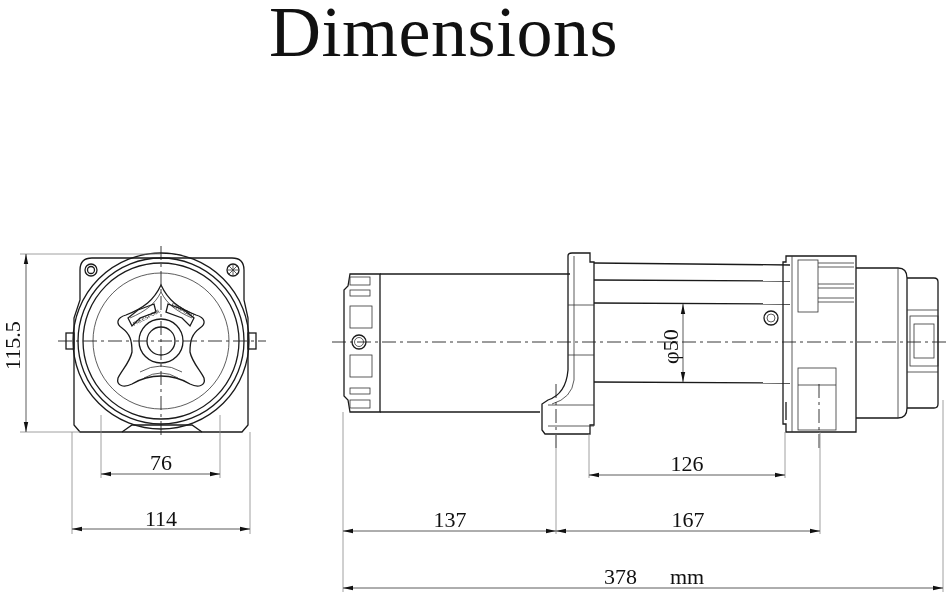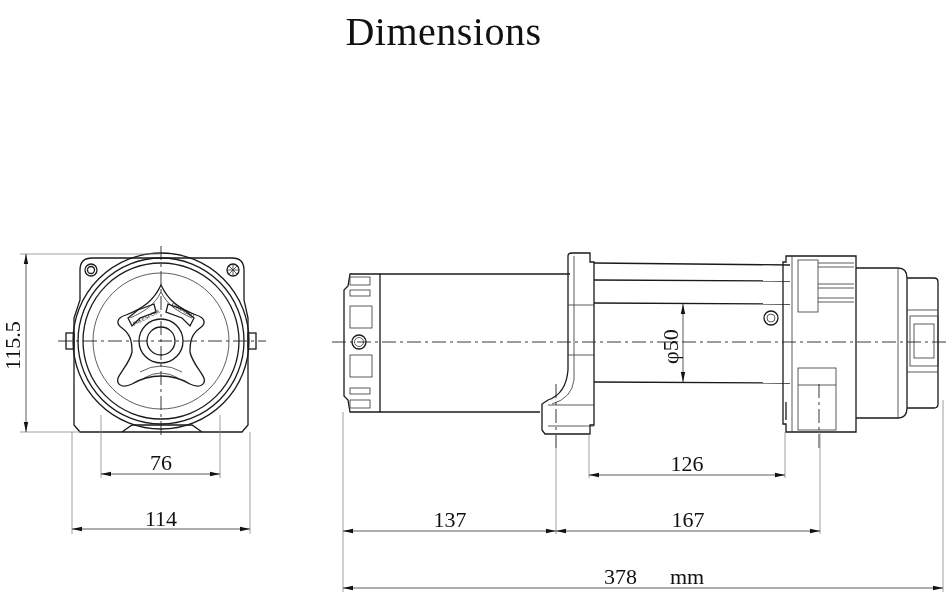--- a/index.html
+++ b/index.html
@@ -1,20 +1,20 @@
 <!DOCTYPE html>
 <html><head>
 <meta charset="utf-8">
 <style>
   html, body { margin: 0; padding: 0; background: #ffffff; }
   body { width: 947px; height: 595px; position: relative; overflow: hidden; }
   .title {
     position: absolute; left: 0; top: 0; width: 887px; text-align: center;
     font-family: "Liberation Serif", "DejaVu Serif", serif;
-    font-size: 40px; line-height: 64px; color: #111; letter-spacing: 0.5px;
+    font-size: 72px; line-height: 64px; color: #111; letter-spacing: 0.5px;
   }
   svg.drawing { position: absolute; left: 0; top: 0; }
   .dim-text {
     font-family: "Liberation Serif", "DejaVu Serif", serif;
     font-size: 22px; fill: #111;
   }
   .ln { stroke: #1a1a1a; fill: none; stroke-width: 1.3; }
   .thin { stroke: #333; fill: none; stroke-width: 0.8; }
   .ext { stroke: #888; fill: none; stroke-width: 0.8; }
   .center { stroke: #222; fill: none; stroke-width: 0.9; stroke-dasharray: 14 4 3 4; }

